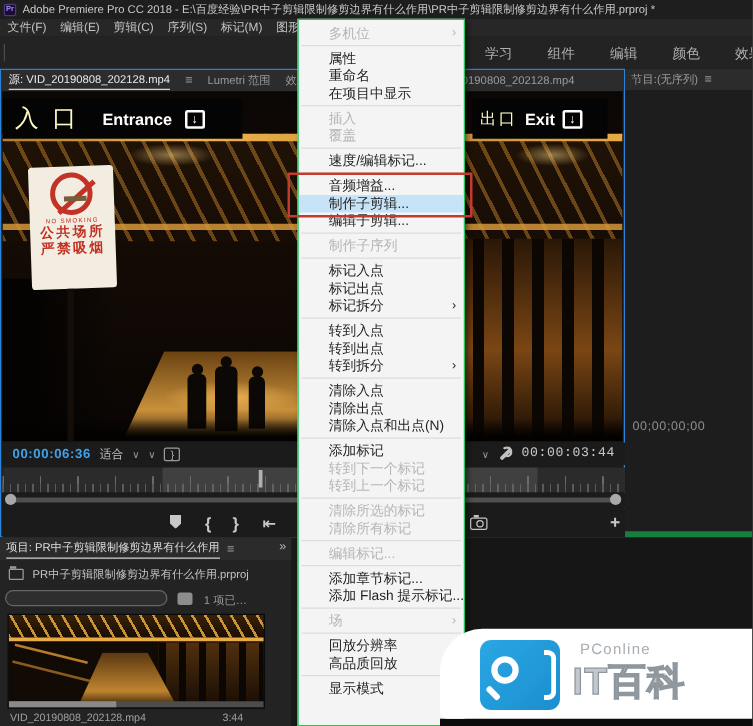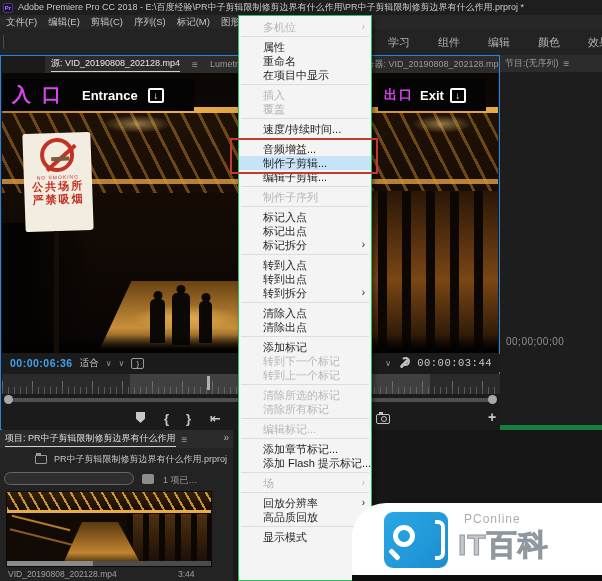--- a/index.html
+++ b/index.html
@@ -34,21 +34,21 @@
   .tab{font-size:9px;color:#9a9a9a;white-space:nowrap;}
   .tab.active{color:#e8e8e8;border-bottom:1px solid #d0d0d0;padding-bottom:1px;}
   .hamburger{color:#9a9a9a;font-size:10px;}
 
   
   .sm-video{position:absolute;left:1px;top:17px;width:496px;height:280px;overflow:hidden;
             background:linear-gradient(180deg,#0b0705 0%,#140b05 45%,#090503 100%);}
   .sign-band{position:absolute;top:6px;height:32px;background:#040404;display:flex;align-items:center;}
   .band-left{left:0;width:192px;padding-left:10px;gap:10px;}
   .band-right{left:376px;width:108px;padding-left:6px;gap:6px;}
-  .sign-cn{color:#d946ef;font-weight:bold;}
+  .sign-cn{color:#fef9c3;font-weight:normal;}
   .band-left .sign-cn{font-size:19px;letter-spacing:11px;}
   .band-right .sign-cn{font-size:13px;letter-spacing:2px;}
   .sign-en{color:#fff;font-weight:bold;font-size:13px;}
   .arrow-box{width:16px;height:15px;border:2px solid #fff;color:#fff;font-size:10px;font-weight:bold;
              display:flex;align-items:center;justify-content:center;border-radius:2px;}
   .canopy{position:absolute;left:0;top:34px;width:496px;height:86px;background:
           repeating-linear-gradient(63deg, rgba(190,125,40,.50) 0 3px, rgba(25,13,4,0) 3px 15px),
           linear-gradient(180deg,#201206 0%,#170d05 100%);}
   .canopy-glow-top{position:absolute;left:0;top:34px;width:496px;height:6px;
           background:linear-gradient(90deg,#b37c2c,#f0b44e 30%,#c98f34 70%,#e8ab45);}
@@ -125,21 +125,21 @@
   .program-panel .tabrow{padding-left:5px;gap:5px;}
   .prog-tc{position:absolute;left:6px;top:281px;color:#8f8f8f;font-size:10px;letter-spacing:.5px;}
 
   
   .bottom-filler{position:absolute;left:371px;top:430px;width:231px;height:151px;background:#161616;}
   .project-panel{position:absolute;left:0;top:430px;width:233px;height:151px;background:#232323;}
   .project-panel .tabrow{height:18px;background:#2b2b2b;padding-left:5px;gap:6px;}
   .proj-tab{font-size:9px;color:#dedede;border-bottom:1px solid #d0d0d0;padding-bottom:1px;white-space:nowrap;}
   .overflow-btn{position:absolute;right:4px;top:2px;color:#b0b0b0;font-size:10px;}
   .file-row{position:absolute;left:0;top:22px;width:233px;height:15px;display:flex;align-items:center;
-        gap:7px;padding-left:7px;margin-left:28px;}
+        gap:7px;padding-left:7px;}
   .bin-icon{width:12px;height:9px;border:1px solid #9a9a9a;border-radius:1px;position:relative;}
   .bin-icon::before{content:"";position:absolute;left:0;top:-3px;width:5px;height:2px;background:#9a9a9a;}
   .file-label{color:#c4c4c4;font-size:9px;white-space:nowrap;}
   .search-row{position:absolute;left:0;top:41px;width:233px;height:15px;}
   .search-box{position:absolute;left:4px;top:1px;width:130px;height:13px;background:#2e2e2e;
         border:1px solid #666;border-radius:7px;color:#bbb;font-size:8px;padding:0 0 0 16px;outline:none;}
   .search-glyph{position:absolute;left:9px;top:3px;width:6px;height:6px;border:1px solid #999;
         border-radius:50%;}
   .search-glyph::after{content:"";position:absolute;left:5px;top:5px;width:4px;height:1px;background:#999;
         transform:rotate(40deg);}
@@ -219,21 +219,21 @@
     <div class="ws-divider"></div>
     <div class="ws-tabs">
       <span>学习</span>
       <span>组件</span>
       <span>编辑</span>
       <span>颜色</span>
       <span>效果</span>
     </div>
   </div>
 
-  <div class="source-panel" style="border-color: rgb(43, 132, 220); padding-left: 44px;">
+  <div class="source-panel" style="border-color: rgb(43, 132, 220);">
     <div class="tabrow">
       <span class="tab active">源: VID_20190808_202128.mp4</span>
       <span class="hamburger">≡</span>
       <span class="tab">Lumetri 范围</span>
       <span class="tab">效果控件</span>
       <span class="tab">音频剪辑混合器: VID_20190808_202128.mp4</span>
     </div>
 
     <div class="sm-video">
       <div class="canopy"></div>
@@ -345,38 +345,39 @@
   <div class="context-menu">
       <div class="cm-item disabled"><span class="cm-label">多机位</span><span class="cm-arrow">›</span></div>
       <div class="cm-sep"></div>
       <div class="cm-item"><span class="cm-label">属性</span></div>
       <div class="cm-item"><span class="cm-label">重命名</span></div>
       <div class="cm-item"><span class="cm-label">在项目中显示</span></div>
       <div class="cm-sep"></div>
       <div class="cm-item disabled"><span class="cm-label">插入</span></div>
       <div class="cm-item disabled"><span class="cm-label">覆盖</span></div>
       <div class="cm-sep"></div>
-      <div class="cm-item"><span class="cm-label">速度/持续时间...</span></div>
+      <div class="cm-item"><span class="cm-label">速度/编辑标记...</span></div>
       <div class="cm-sep"></div>
       <div class="cm-item"><span class="cm-label">音频增益...</span></div>
       <div class="cm-item" style="background: rgb(199, 227, 248);"><span class="cm-label">制作子剪辑...</span></div>
       <div class="cm-item"><span class="cm-label">编辑子剪辑...</span></div>
       <div class="cm-sep"></div>
       <div class="cm-item disabled"><span class="cm-label">制作子序列</span></div>
       <div class="cm-sep"></div>
       <div class="cm-item"><span class="cm-label">标记入点</span></div>
       <div class="cm-item"><span class="cm-label">标记出点</span></div>
       <div class="cm-item"><span class="cm-label">标记拆分</span><span class="cm-arrow">›</span></div>
       <div class="cm-sep"></div>
       <div class="cm-item"><span class="cm-label">转到入点</span></div>
       <div class="cm-item"><span class="cm-label">转到出点</span></div>
       <div class="cm-item"><span class="cm-label">转到拆分</span><span class="cm-arrow">›</span></div>
       <div class="cm-sep"></div>
       <div class="cm-item"><span class="cm-label">清除入点</span></div>
       <div class="cm-item"><span class="cm-label">清除出点</span></div>
+      <div class="cm-item"><span class="cm-label">清除入点和出点(N)</span></div>
       <div class="cm-sep"></div>
       <div class="cm-item"><span class="cm-label">添加标记</span></div>
       <div class="cm-item disabled"><span class="cm-label">转到下一个标记</span></div>
       <div class="cm-item disabled"><span class="cm-label">转到上一个标记</span></div>
       <div class="cm-sep"></div>
       <div class="cm-item disabled"><span class="cm-label">清除所选的标记</span></div>
       <div class="cm-item disabled"><span class="cm-label">清除所有标记</span></div>
       <div class="cm-sep"></div>
       <div class="cm-item disabled"><span class="cm-label">编辑标记...</span></div>
       <div class="cm-sep"></div>

